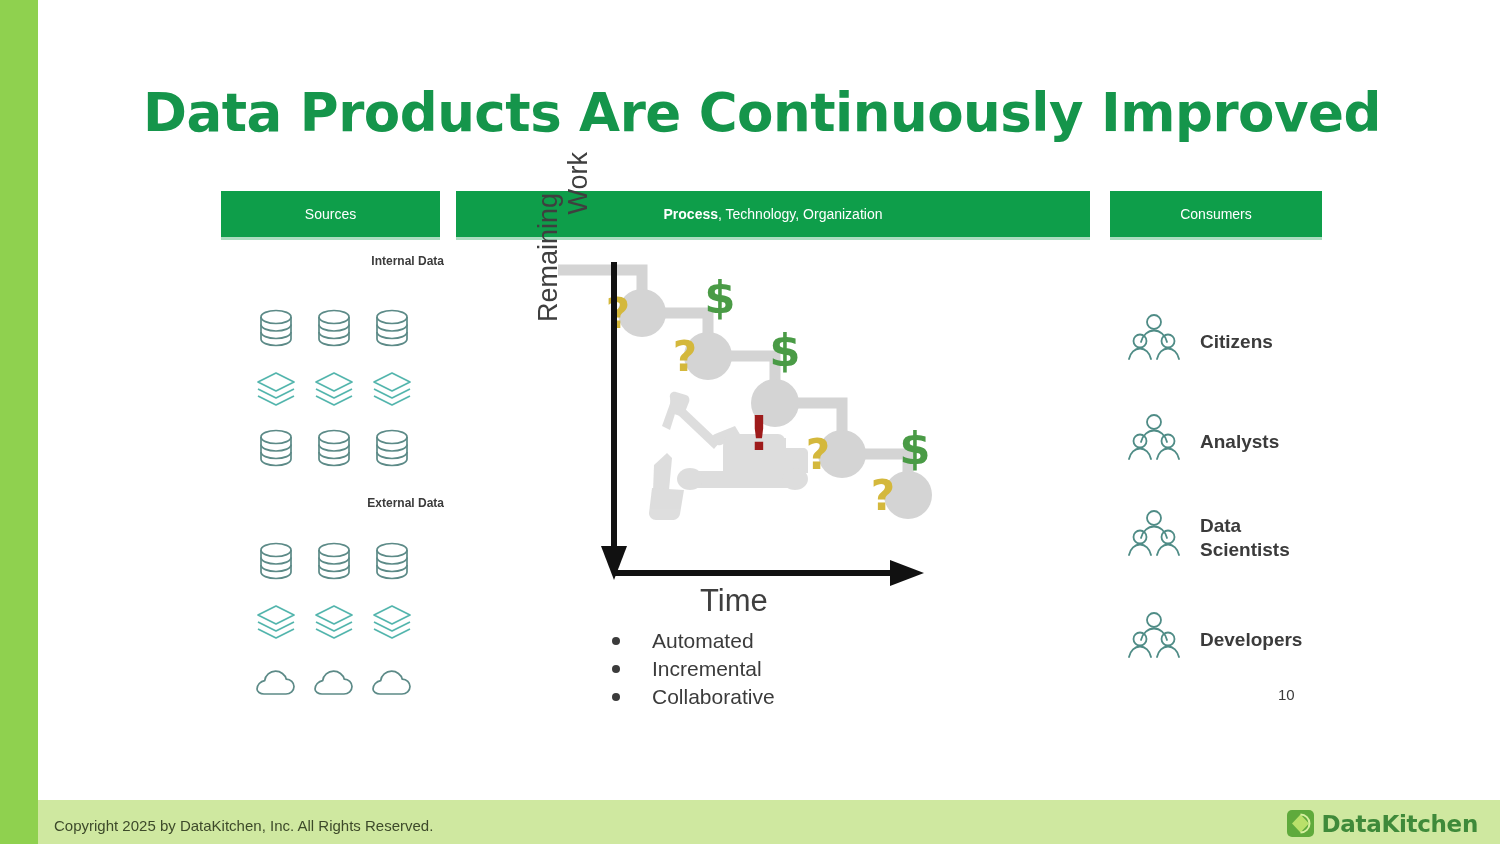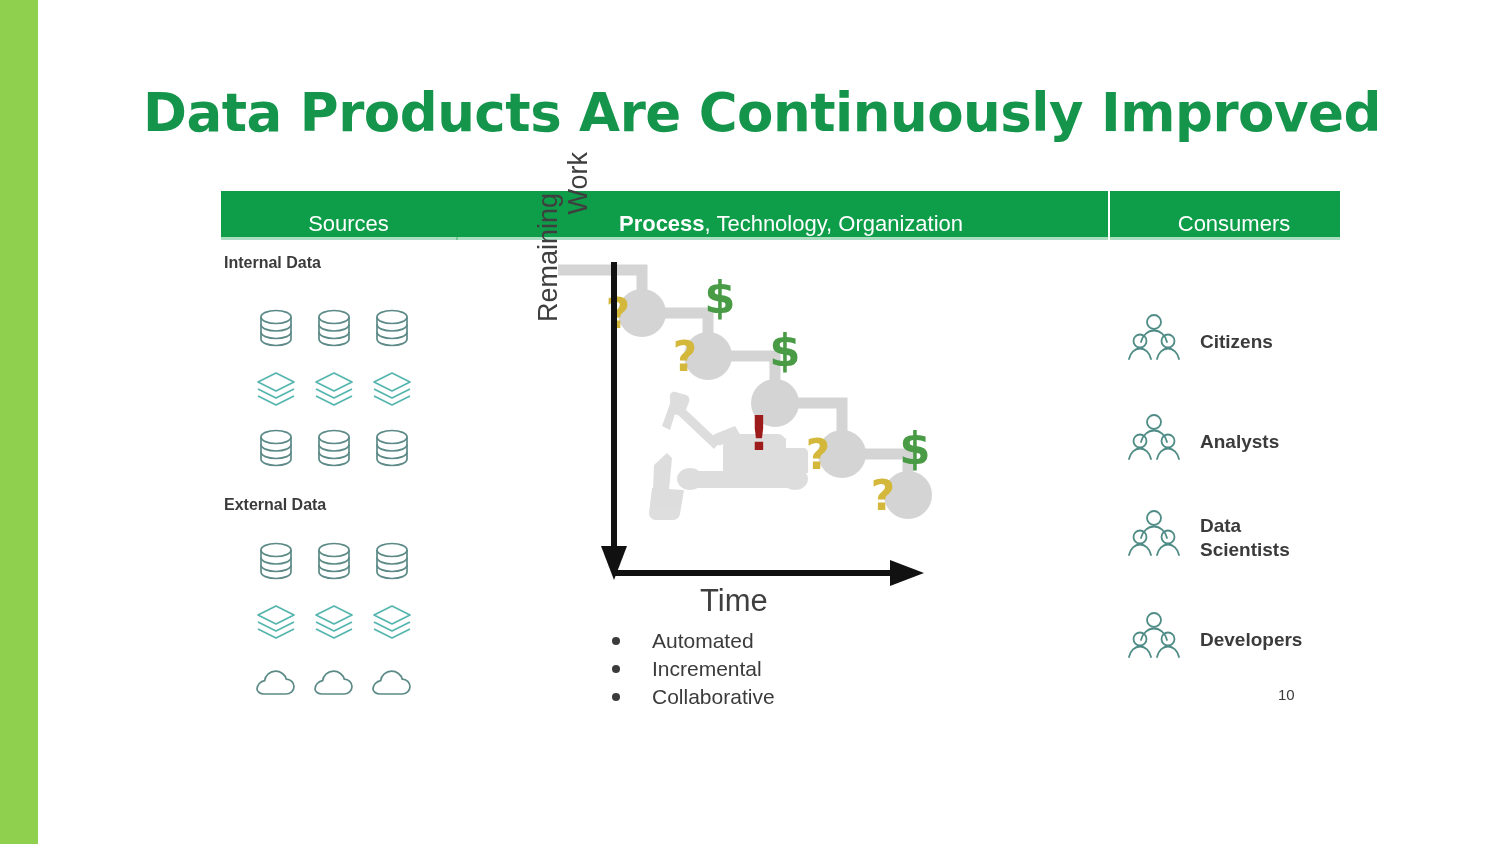--- a/index.html
+++ b/index.html
@@ -23,35 +23,34 @@
     position:absolute;left:143px;top:82px;width:1200px;
     font-size:53px;line-height:62px;font-weight:700;
     color:#15954b;letter-spacing:-0.5px;
     font-family:"DejaVu Sans", sans-serif;
     white-space:nowrap;
   }
 
   
   .bar{
     position:absolute;height:46px;background:#0e9e4a;
-    display:flex;align-items:flex-end;justify-content:center;
-    color:#ffffff;font-size:22px;
+    display:flex;align-items:center;justify-content:center;
+    color:#ffffff;font-size:14px;
     box-shadow:0 3px 0 rgba(14,158,74,0.35);
-    padding-left:18px;
   }
   .bar-sources{left:221px;top:191px;width:219px;}
   .bar-process{left:456px;top:191px;width:634px;}
   .bar-consumers{left:1110px;top:191px;width:212px;}
   .bar b{font-weight:700;}
   .bar span.reg{font-weight:400;}
 
   
   .subhead{
-    position:absolute;font-size:16px;font-weight:700;color:#3b3b3b;
-    text-align:left;width:220px;
+    position:absolute;font-size:12px;font-weight:700;color:#3b3b3b;
+    text-align:right;width:220px;
   }
   .subhead-internal{left:224px;top:254px;}
   .subhead-external{left:224px;top:496px;}
 
   
   .icon-grid{
     position:absolute;display:grid;
     grid-template-columns:repeat(3,58px);
     justify-content:center;width:220px;
   }
@@ -465,14 +464,28 @@
             <circle cx="42" cy="29" r="6.5"></circle>
             <path d="M31 47c1.3-6.3 5.8-10.5 11-10.5S51.7 40.7 53 47"></path>
           </g>
         </svg>
     </span>
     <span class="clabel"><span>Developers</span></span>
   </div>
 
   <div class="slide-number">10</div>
 
+  <div class="footer">
+    <div class="footer-accent"></div>
+    <div class="copyright">Copyright 2025 by DataKitchen, Inc.  All Rights Reserved.</div>
+    <div class="logo">
+      <span class="logo-mark">
+        <svg width="27" height="27" viewBox="0 0 27 27">
+          <rect x="0" y="0" width="27" height="27" rx="5" fill="#5faa3c"></rect>
+          <path d="M13.5 4.5 22 13.5 13.5 22.5 5 13.5Z" fill="#b9e06a"></path>
+          <path d="M13.5 4.5a9 9 0 0 1 0 18" fill="none" stroke="#d7f0a0" stroke-width="2"></path>
+        </svg>
+      </span>
+      <span class="logo-text">DataKitchen</span>
+    </div>
+  </div>
 
 </div>
 
 </body></html>

